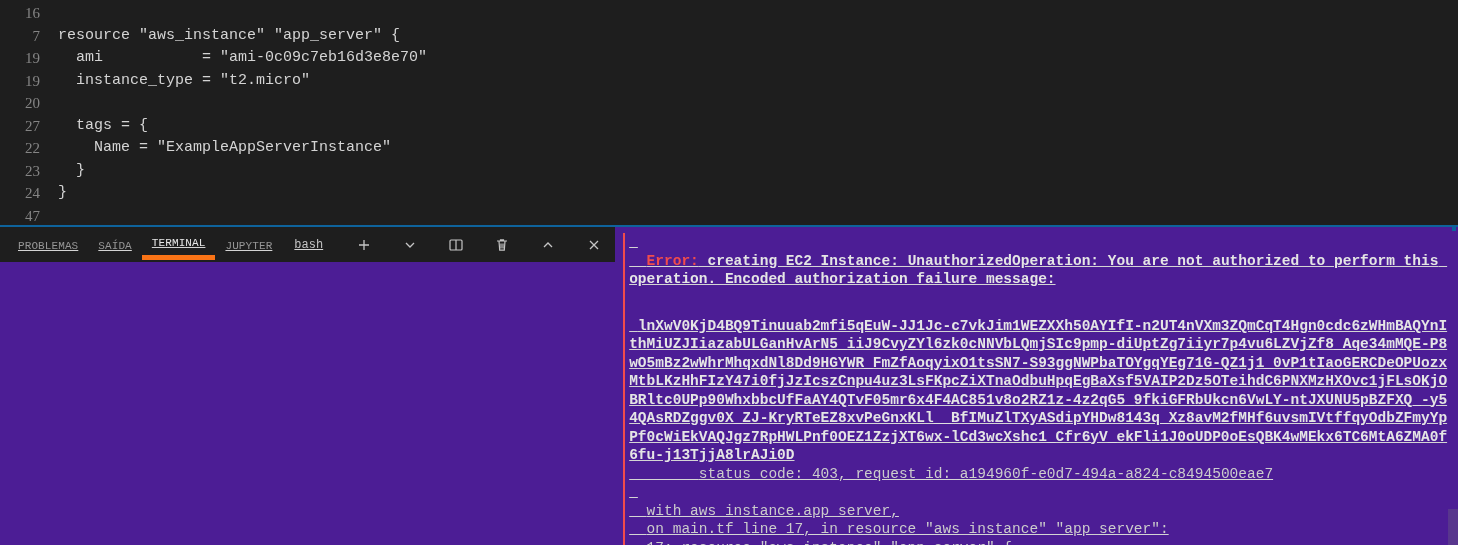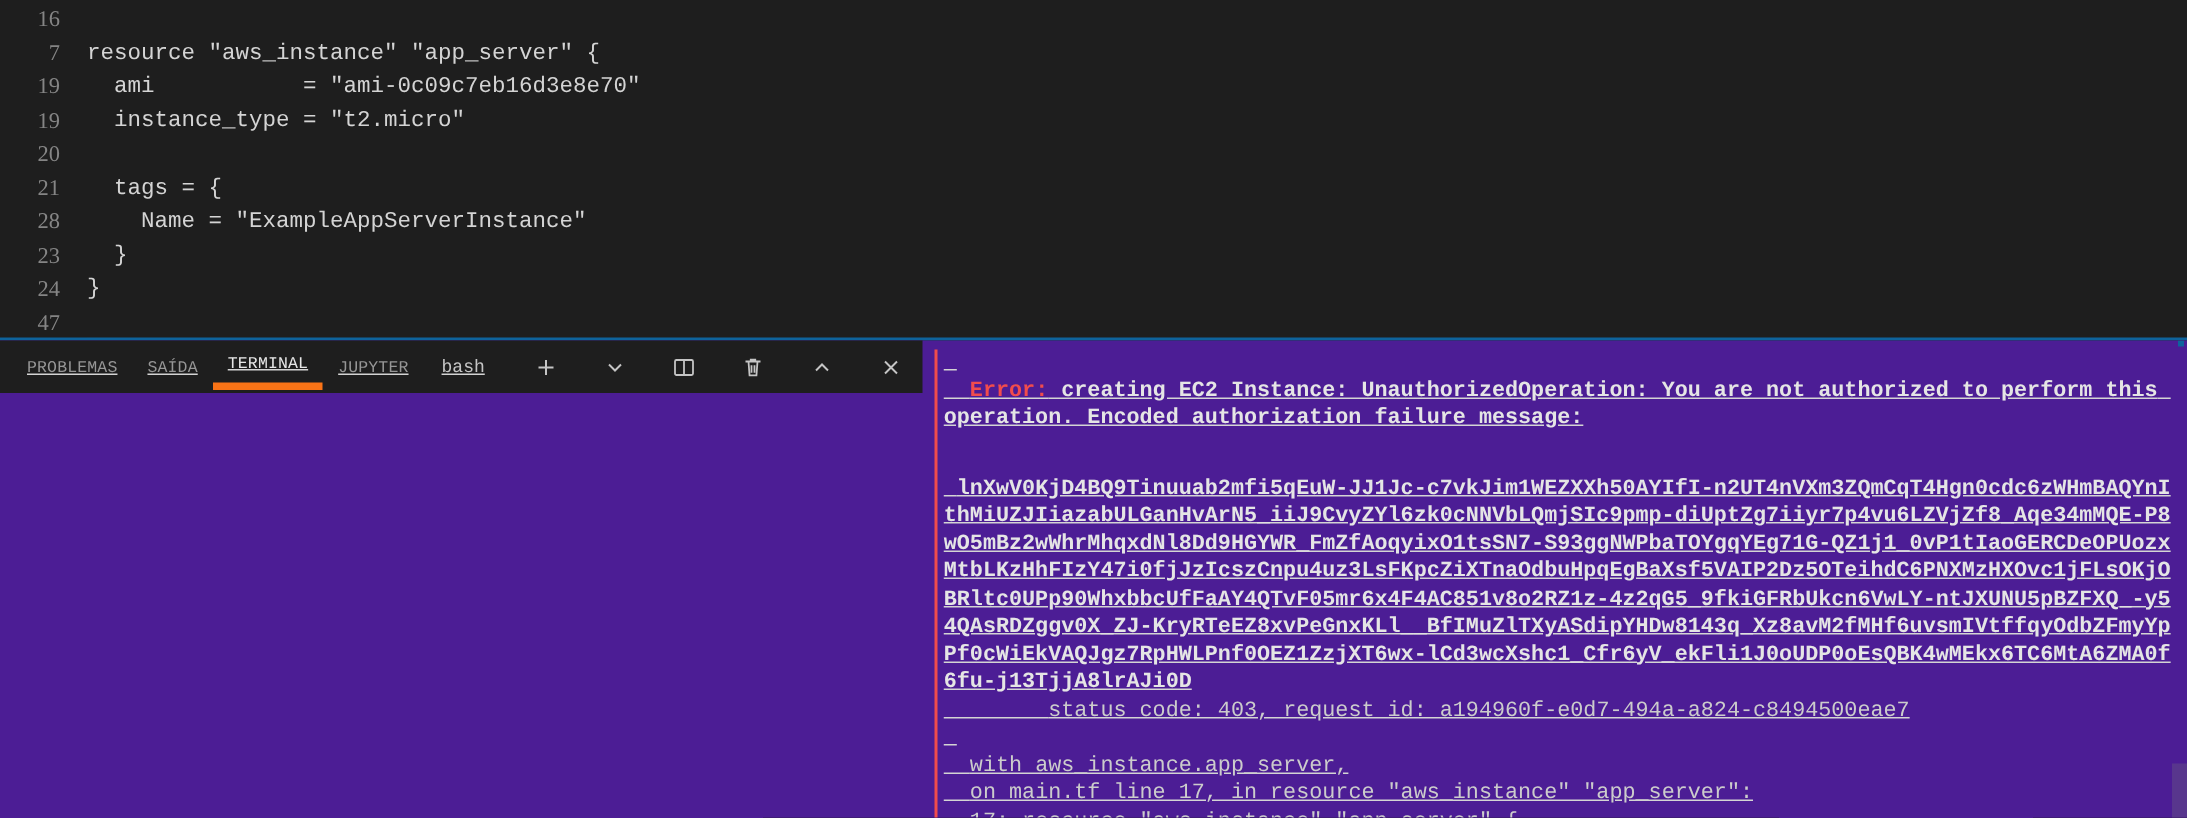--- a/index.html
+++ b/index.html
@@ -139,22 +139,22 @@
 </head>
 <body>
 
 <div class="editor-area">
   <div class="gutter" id="gutter">
       <div class="gutter-line">16</div>
       <div class="gutter-line">7</div>
       <div class="gutter-line">19</div>
       <div class="gutter-line">19</div>
       <div class="gutter-line">20</div>
-      <div class="gutter-line">21</div>
-      <div class="gutter-line">28</div>
+      <div class="gutter-line">27</div>
+      <div class="gutter-line">22</div>
       <div class="gutter-line">23</div>
       <div class="gutter-line">24</div>
       <div class="gutter-line">47</div>
     </div>
   <div class="code" id="code"><div class="code-line"></div><div class="code-line">resource "aws_instance" "app_server" {</div><div class="code-line">  ami           = "ami-0c09c7eb16d3e8e70"</div><div class="code-line">  instance_type = "t2.micro"</div><div class="code-line"></div><div class="code-line">  tags = {</div><div class="code-line">    Name = "ExampleAppServerInstance"</div><div class="code-line">  }</div><div class="code-line">}</div><div class="code-line"></div></div>
 </div>
 
 <div class="divider-active"></div>
 
 <div class="panel">

